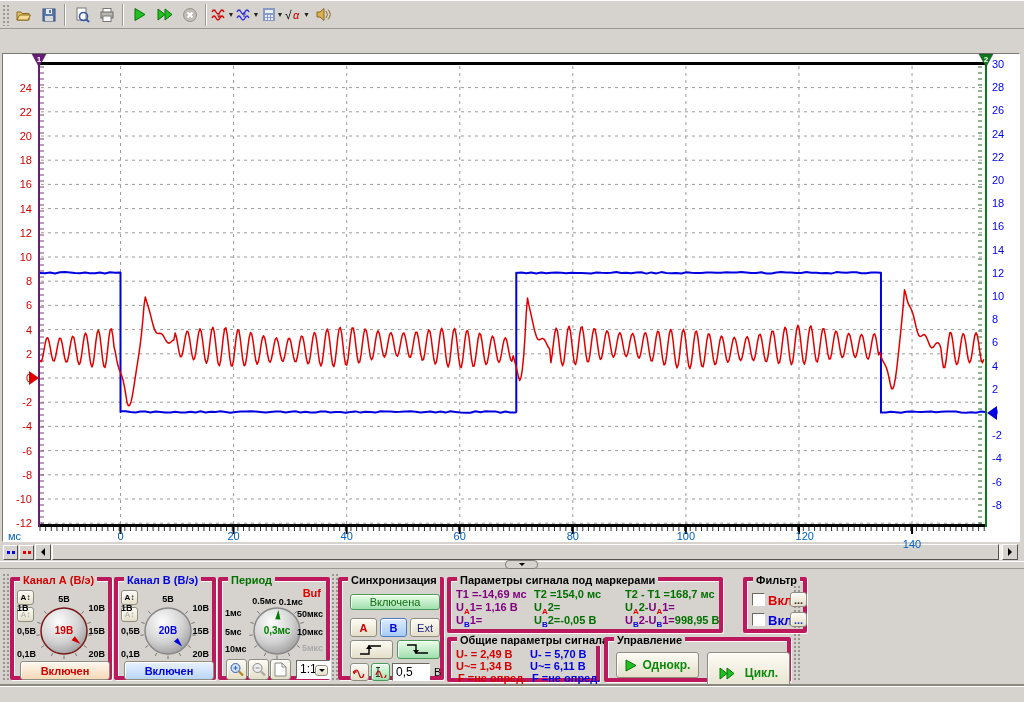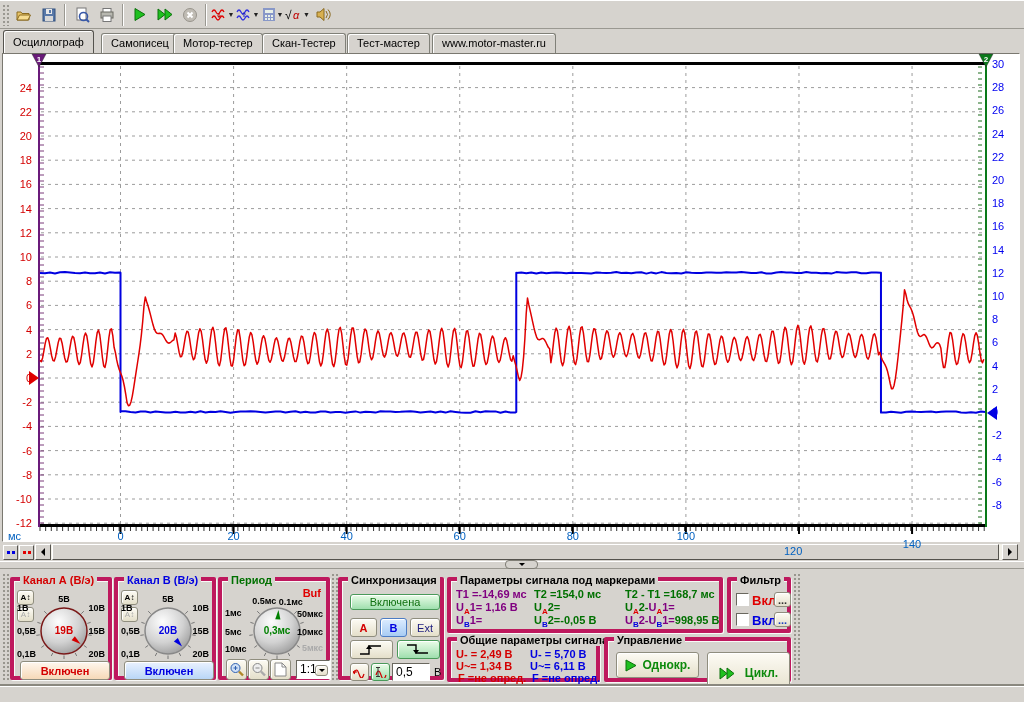--- a/index.html
+++ b/index.html
@@ -177,28 +177,20 @@
         <span class="dd">▼</span>
     </button>
     <button class="tbtn">
       <svg width="16" height="15">
           <polygon points="2,5 5,5 9,1.5 9,13.5 5,10 2,10" fill="#d8b050" stroke="#8a6a20"></polygon>
           <path d="M11,4 q3,3.5 0,7 M13,2.5 q4.5,5 0,10" fill="none" stroke="#8a6a20"></path>
         </svg>
     </button>
   </div>
 
-  <div class="tabbar">
-    <div class="tab active" style="left:3px">Осциллограф</div>
-    <div class="tab" style="left:101px">Самописец</div>
-    <div class="tab" style="left:173px">Мотор-тестер</div>
-    <div class="tab" style="left:262px">Скан-Тестер</div>
-    <div class="tab" style="left:347px">Тест-мастер</div>
-    <div class="tab" style="left:432px">www.motor-master.ru</div>
-  </div>
 
   <div class="plot-client"></div>
   <svg id="plot-svg">
       <line x1="41" y1="87.60000000000002" x2="983" y2="87.60000000000002" stroke="#9c9c9c" stroke-dasharray="3,4"></line>
       <line x1="41" y1="111.80000000000001" x2="983" y2="111.80000000000001" stroke="#9c9c9c" stroke-dasharray="3,4"></line>
       <line x1="41" y1="136" x2="983" y2="136" stroke="#9c9c9c" stroke-dasharray="3,4"></line>
       <line x1="41" y1="160.20000000000002" x2="983" y2="160.20000000000002" stroke="#9c9c9c" stroke-dasharray="3,4"></line>
       <line x1="41" y1="184.4" x2="983" y2="184.4" stroke="#9c9c9c" stroke-dasharray="3,4"></line>
       <line x1="41" y1="208.6" x2="983" y2="208.6" stroke="#9c9c9c" stroke-dasharray="3,4"></line>
       <line x1="41" y1="232.8" x2="983" y2="232.8" stroke="#9c9c9c" stroke-dasharray="3,4"></line>
@@ -604,21 +596,21 @@
       <span class="axis-label" style="left: 992px; top: 429.2px; color: rgb(0, 0, 240);">-2</span>
       <span class="axis-label" style="left: 992px; top: 452.4px; color: rgb(0, 0, 240);">-4</span>
       <span class="axis-label" style="left: 992px; top: 475.6px; color: rgb(0, 0, 240);">-6</span>
       <span class="axis-label" style="left: 992px; top: 498.8px; color: rgb(0, 0, 240);">-8</span>
       <span class="axis-label" style="left: 105.5px; top: 530px; width: 30px; text-align: center; color: rgb(0, 96, 192);">0</span>
       <span class="axis-label" style="left: 218.58px; top: 530px; width: 30px; text-align: center; color: rgb(0, 96, 192);">20</span>
       <span class="axis-label" style="left: 331.66px; top: 530px; width: 30px; text-align: center; color: rgb(0, 96, 192);">40</span>
       <span class="axis-label" style="left: 444.74px; top: 530px; width: 30px; text-align: center; color: rgb(0, 96, 192);">60</span>
       <span class="axis-label" style="left: 557.82px; top: 530px; width: 30px; text-align: center; color: rgb(0, 96, 192);">80</span>
       <span class="axis-label" style="left: 670.9px; top: 530px; width: 30px; text-align: center; color: rgb(0, 96, 192);">100</span>
-      <span class="axis-label" style="left: 783.98px; top: 530px; width: 30px; text-align: left; color: rgb(0, 96, 192); margin-top: 15px;">120</span>
+      <span class="axis-label" style="left: 783.98px; top: 530px; width: 30px; text-align: right; color: rgb(0, 96, 192);">120</span>
       <span class="axis-label" style="left: 897.06px; top: 530px; width: 30px; text-align: center; color: rgb(0, 96, 192); margin-top: 8px;">140</span>
     </div>
   <span class="x-unit">мс</span>
 
   <div class="scrollrow">
     <div class="dotbtn" style="left:3px">
         <i style="background:#0000e0"></i>
         <i style="background:#0000e0"></i>
       </div>
     <div class="dotbtn" style="left:19px">
@@ -797,21 +789,21 @@
           <div class="meas" style="left: 174px; top: 7px;"><span style="color: rgb(0, 112, 0);">T2 - T1 =168,7 мс</span></div>
           <div class="meas" style="left: 5px; top: 20px;"><span style="color: rgb(128, 0, 128);">U</span><sub style="color: rgb(224, 0, 0);">А</sub><span style="color: rgb(128, 0, 128);">1= 1,16 В</span></div>
           <div class="meas" style="left: 83px; top: 20px;"><span style="color: rgb(0, 112, 0);">U</span><sub style="color: rgb(224, 0, 0);">А</sub><span style="color: rgb(0, 112, 0);">2=</span></div>
           <div class="meas" style="left: 174px; top: 20px;"><span style="color: rgb(0, 112, 0);">U</span><sub style="color: rgb(224, 0, 0);">А</sub><span style="color: rgb(0, 112, 0);">2-</span><span style="color: rgb(128, 0, 128);">U</span><sub style="color: rgb(224, 0, 0);">А</sub><span style="color: rgb(128, 0, 128);">1=</span></div>
           <div class="meas" style="left: 5px; top: 33px;"><span style="color: rgb(128, 0, 128);">U</span><sub style="color: rgb(0, 0, 224);">В</sub><span style="color: rgb(128, 0, 128);">1=</span></div>
           <div class="meas" style="left: 83px; top: 33px;"><span style="color: rgb(0, 112, 0);">U</span><sub style="color: rgb(0, 0, 224);">В</sub><span style="color: rgb(0, 112, 0);">2=-0,05 В</span></div>
           <div class="meas" style="left: 174px; top: 33px;"><span style="color: rgb(128, 0, 128);">U</span><sub style="color: rgb(0, 0, 224);">В</sub><span style="color: rgb(128, 0, 128);">2-</span><span style="color: rgb(128, 0, 128);">U</span><sub style="color: rgb(0, 0, 224);">В</sub><span style="color: rgb(128, 0, 128);">1=</span><span style="color: rgb(0, 112, 0);">998,95 В</span></div>
         </div>
     </div>
 
-    <div class="gbox" id="panel-filter" style="left:727px; top:8px; width:64px; height:56px">
+    <div class="gbox" id="panel-filter" style="left:743px; top:8px; width:64px; height:56px">
       <span class="legend">Фильтр</span>
       <div class="cb" style="left:5px; top:12px"></div>
       <span class="filter-lbl" style="left:21px; top:12px; color:#e00000">Вкл</span>
       <div class="btn3d" style="left:43px; top:11px; width:17px; height:15px; font-weight:bold; color:#333">...</div>
       <div class="cb" style="left:5px; top:32px"></div>
       <span class="filter-lbl" style="left:21px; top:32px; color:#0000e0">Вкл</span>
       <div class="btn3d" style="left:43px; top:31px; width:17px; height:15px; font-weight:bold; color:#1a40c0">...</div>
     </div>
 
     <div class="gbox" id="panel-general" style="left:447px; top:68px; width:153px; height:45px">

